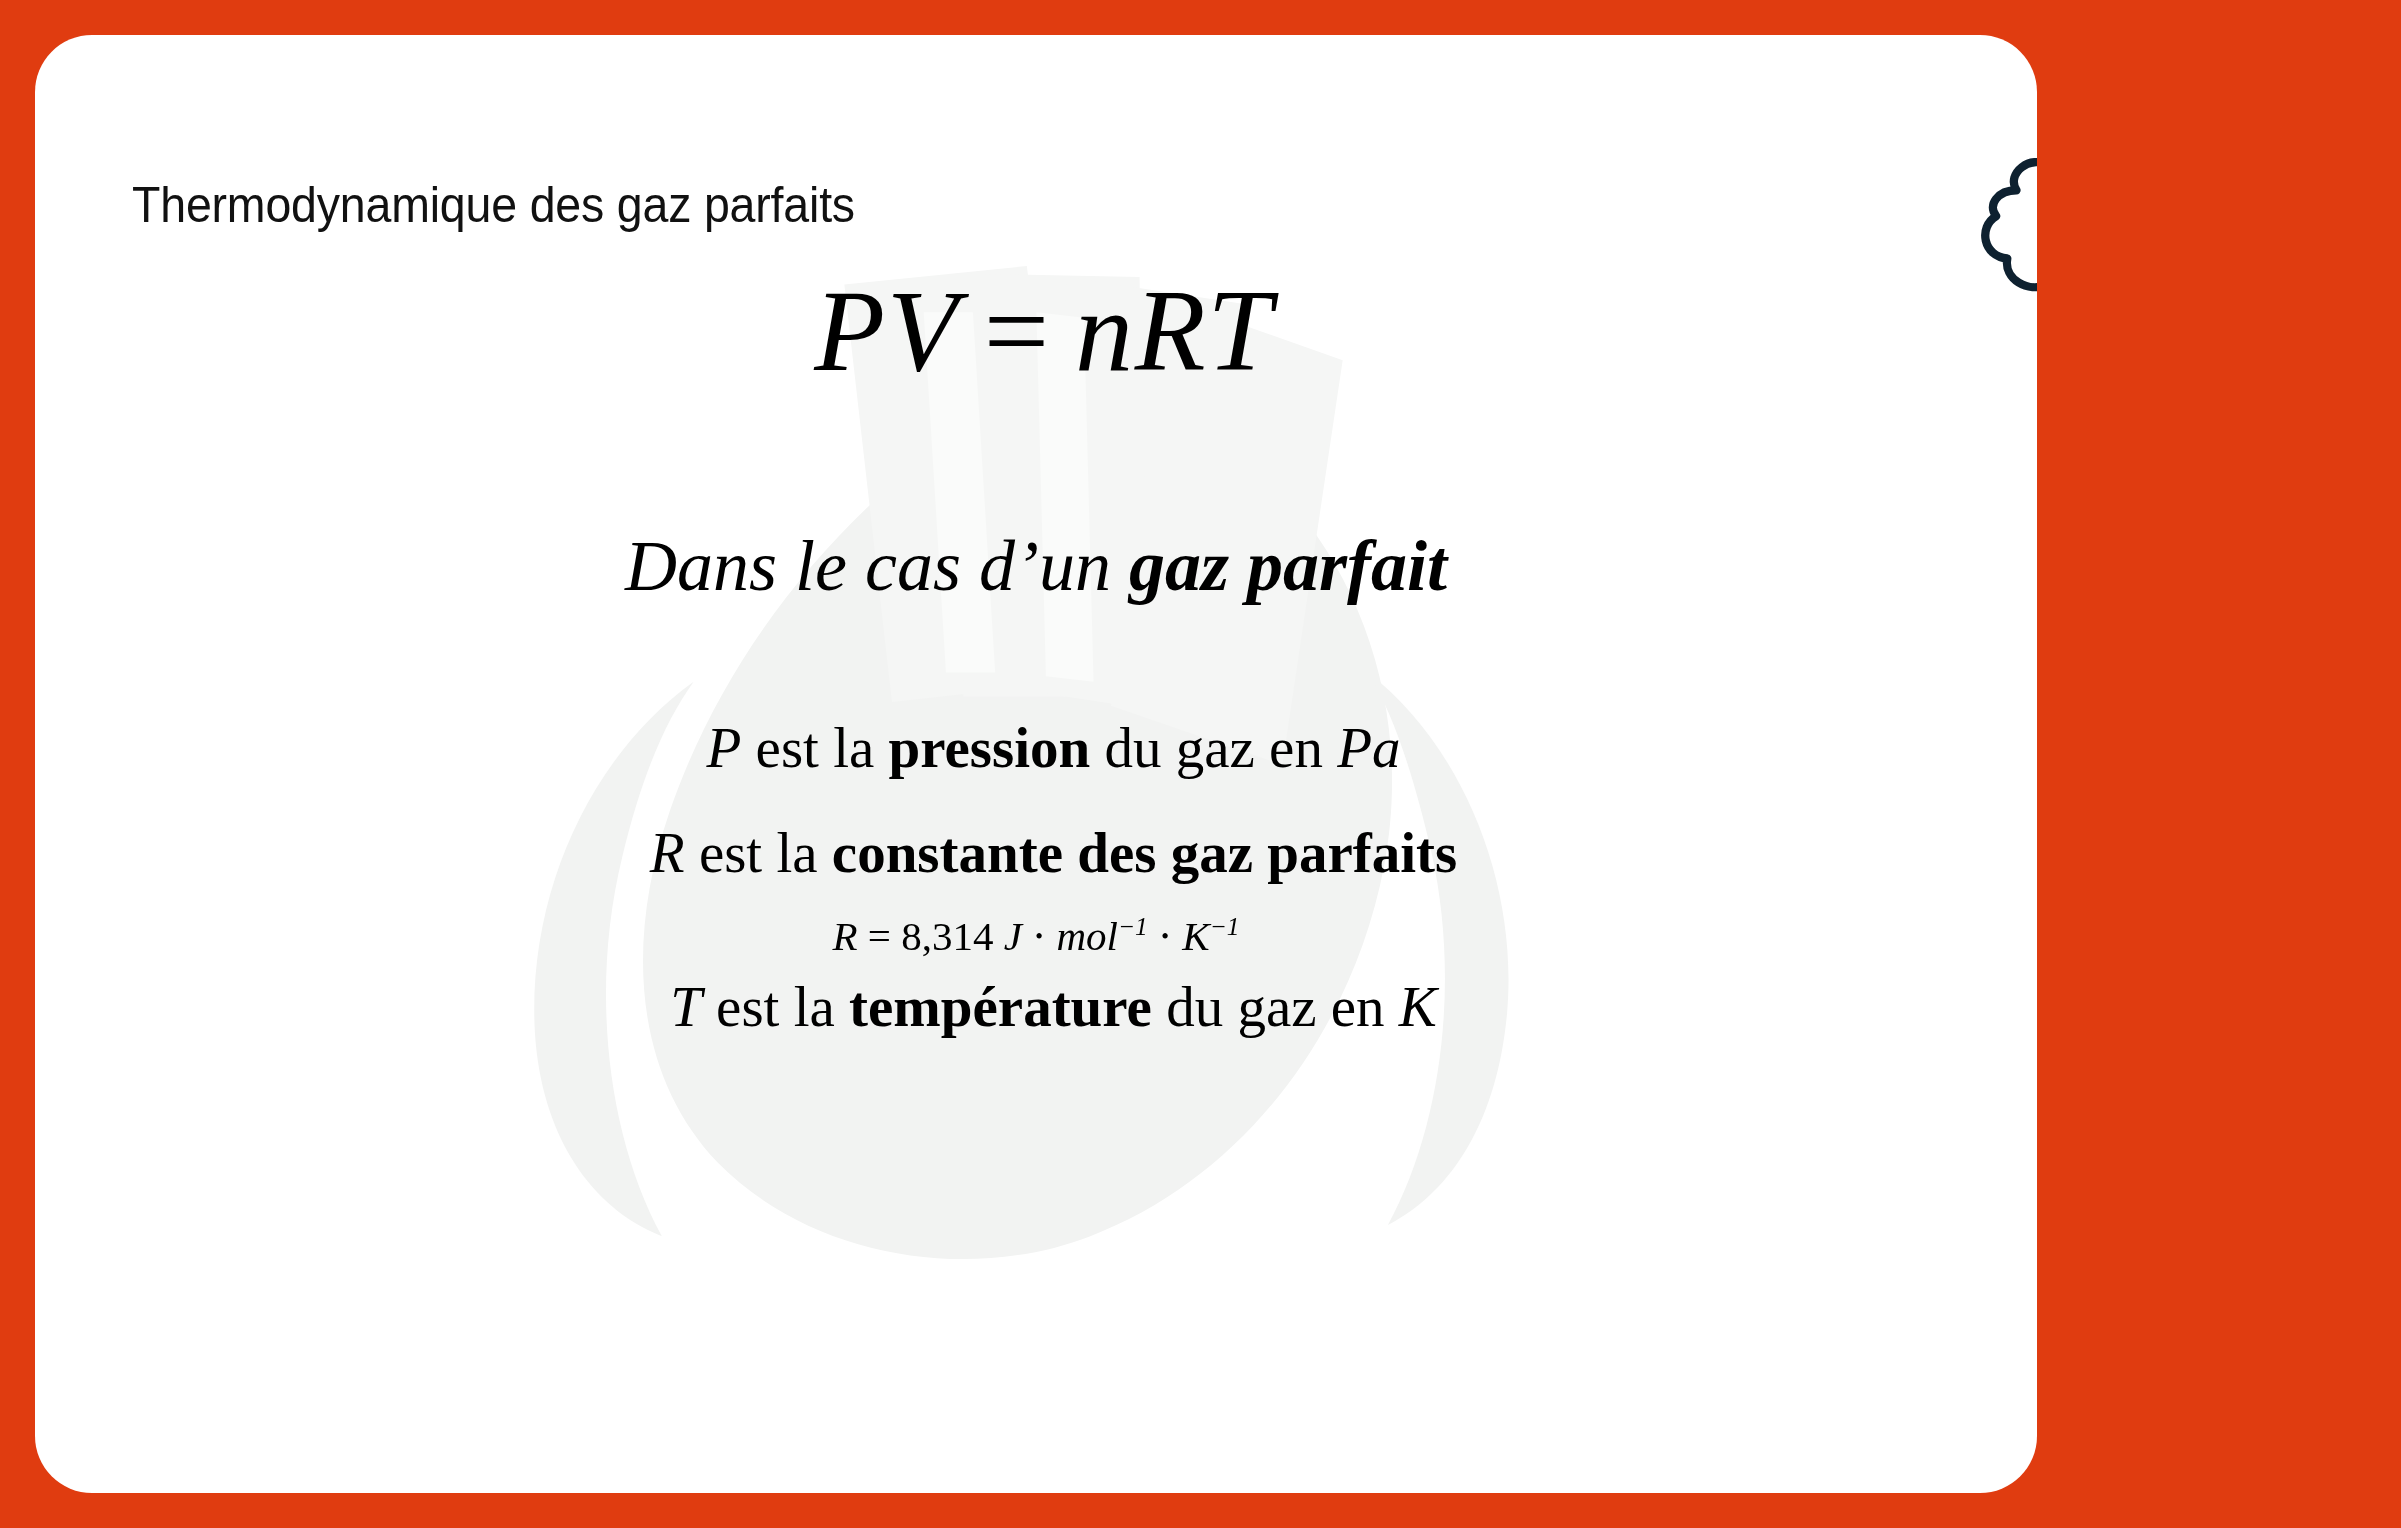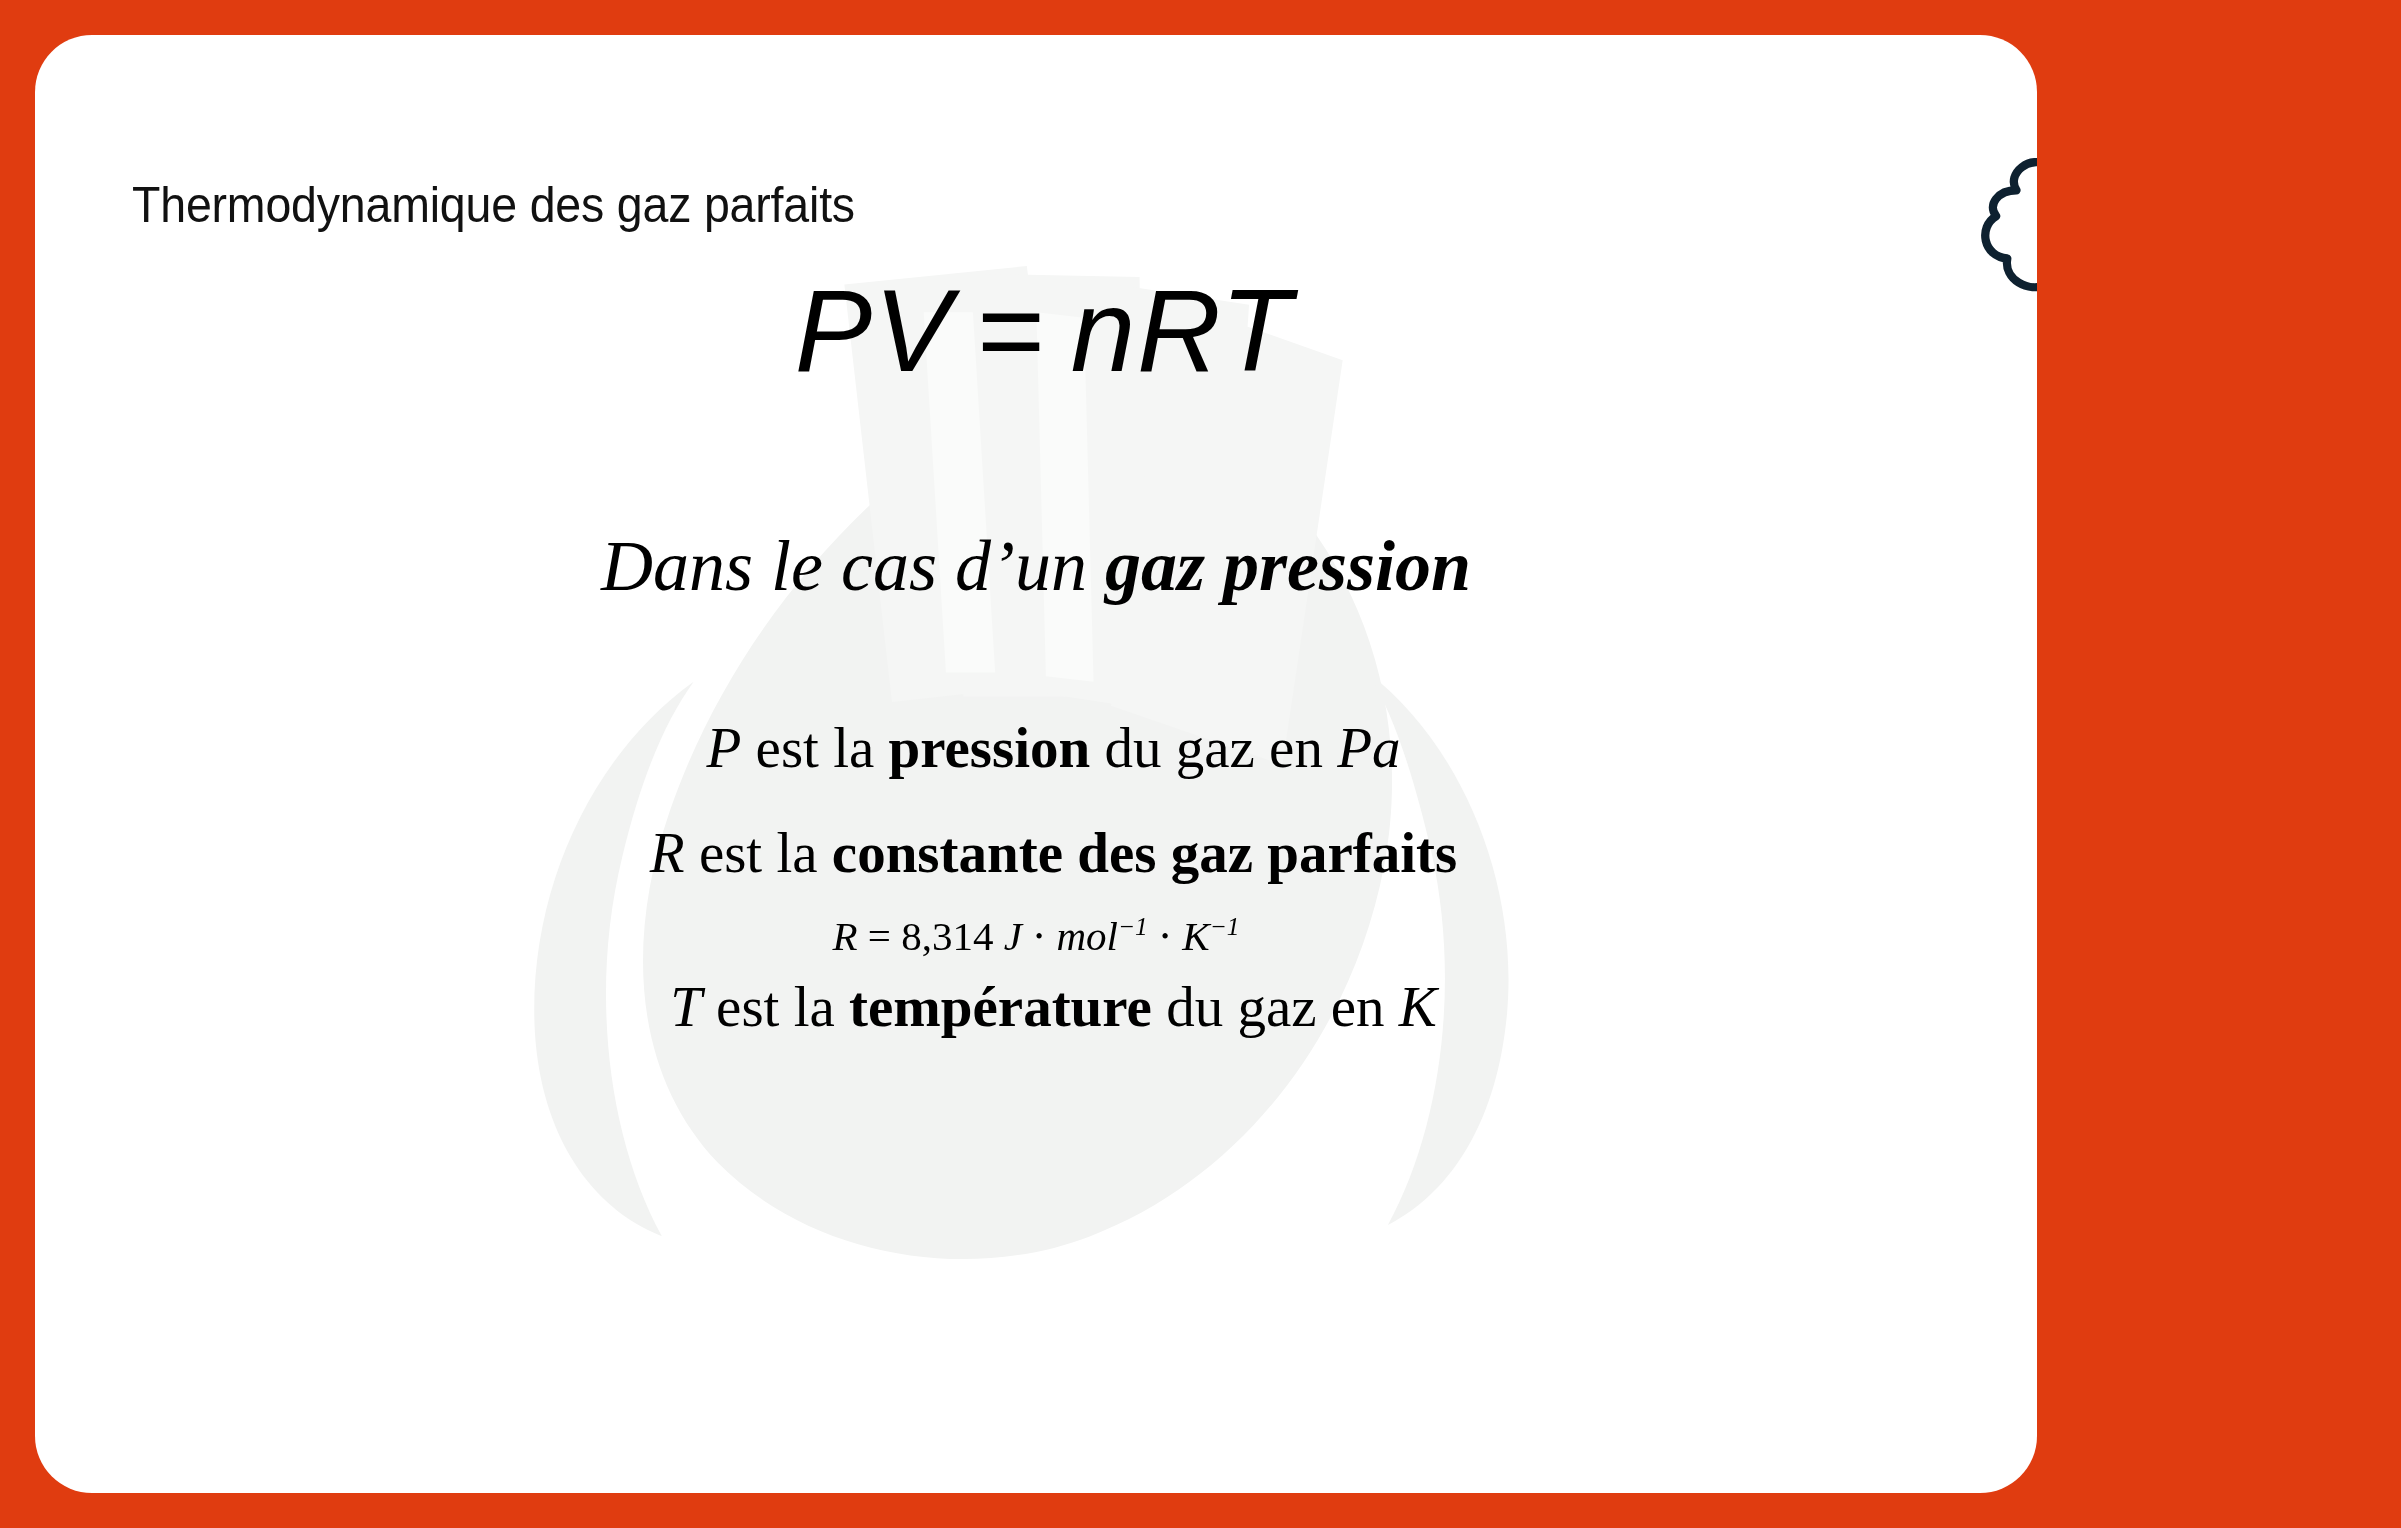--- a/index.html
+++ b/index.html
@@ -82,21 +82,21 @@
     text-align: center;
     color: #000000;
   }
 
   
   #equation {
     position: absolute;
     left: 16px;
     right: 0;
     top: 238px;
-    font-family: Liberation Sans, sans-serif;
+    font-family: Liberation Serif, serif;
     font-style: italic;
     font-size: 116px;
     line-height: 1;
     letter-spacing: 1.8px;
     color: #000000;
   }
   #equation .eq-sign {
     font-style: normal;
     padding: 0 24px;
   }
@@ -221,21 +221,21 @@
                C30 64, 42 48, 62 48 Z" stroke="#0E2130" stroke-width="9" stroke-linejoin="round" stroke-linecap="round" fill="#ffffff"></path>
     </svg>
 
     <div id="content">
 
       <div id="equation">
         <span>PV</span><span class="eq-sign">=</span><span>nRT</span>
       </div>
 
       <div id="subtitle">
-        <span>Dans le cas d’un </span><span class="strong">gaz pression</span>
+        <span>Dans le cas d’un </span><span class="strong">gaz parfait</span>
       </div>
 
       <div id="definitions">
 
         <div class="defrow">
           <span class="sym">P</span><span> est la </span><span class="b">pression</span><span> du gaz en </span><span class="unit">Pa</span>
         </div>
 
 
 

